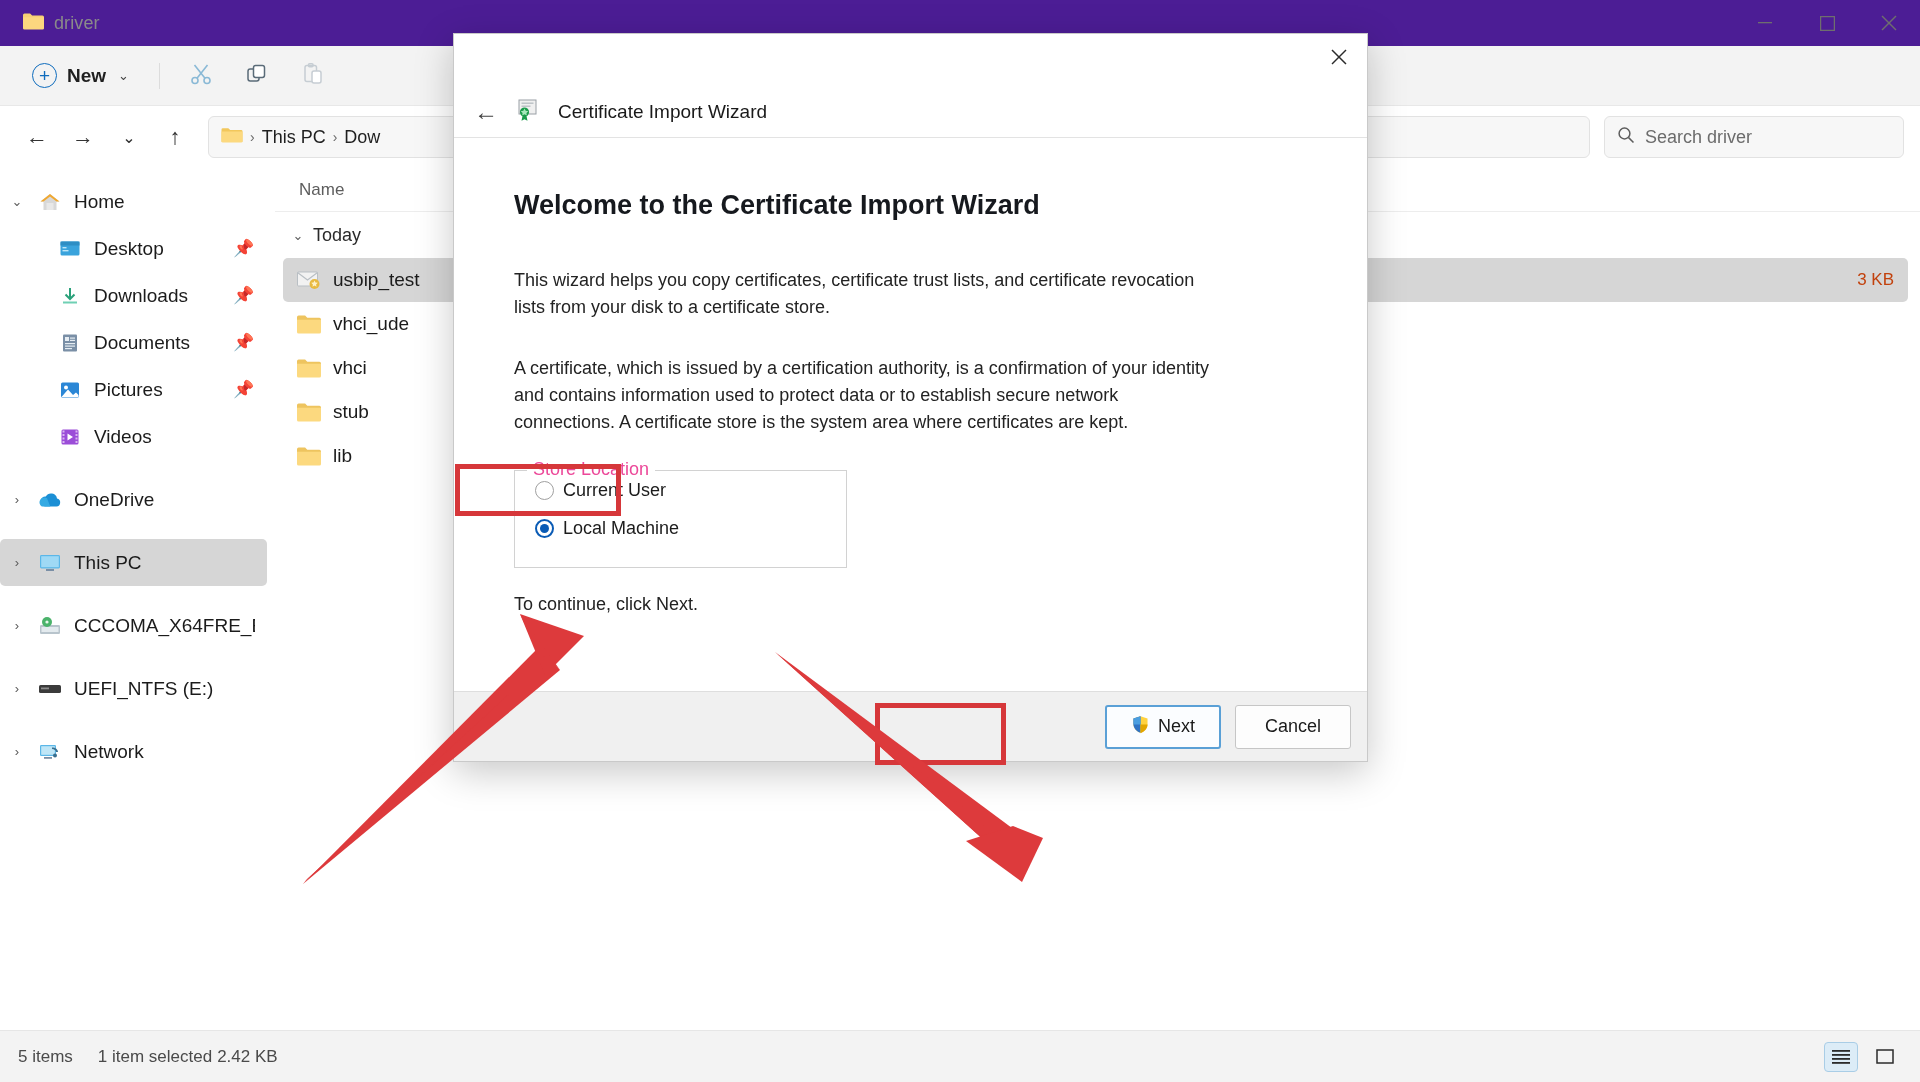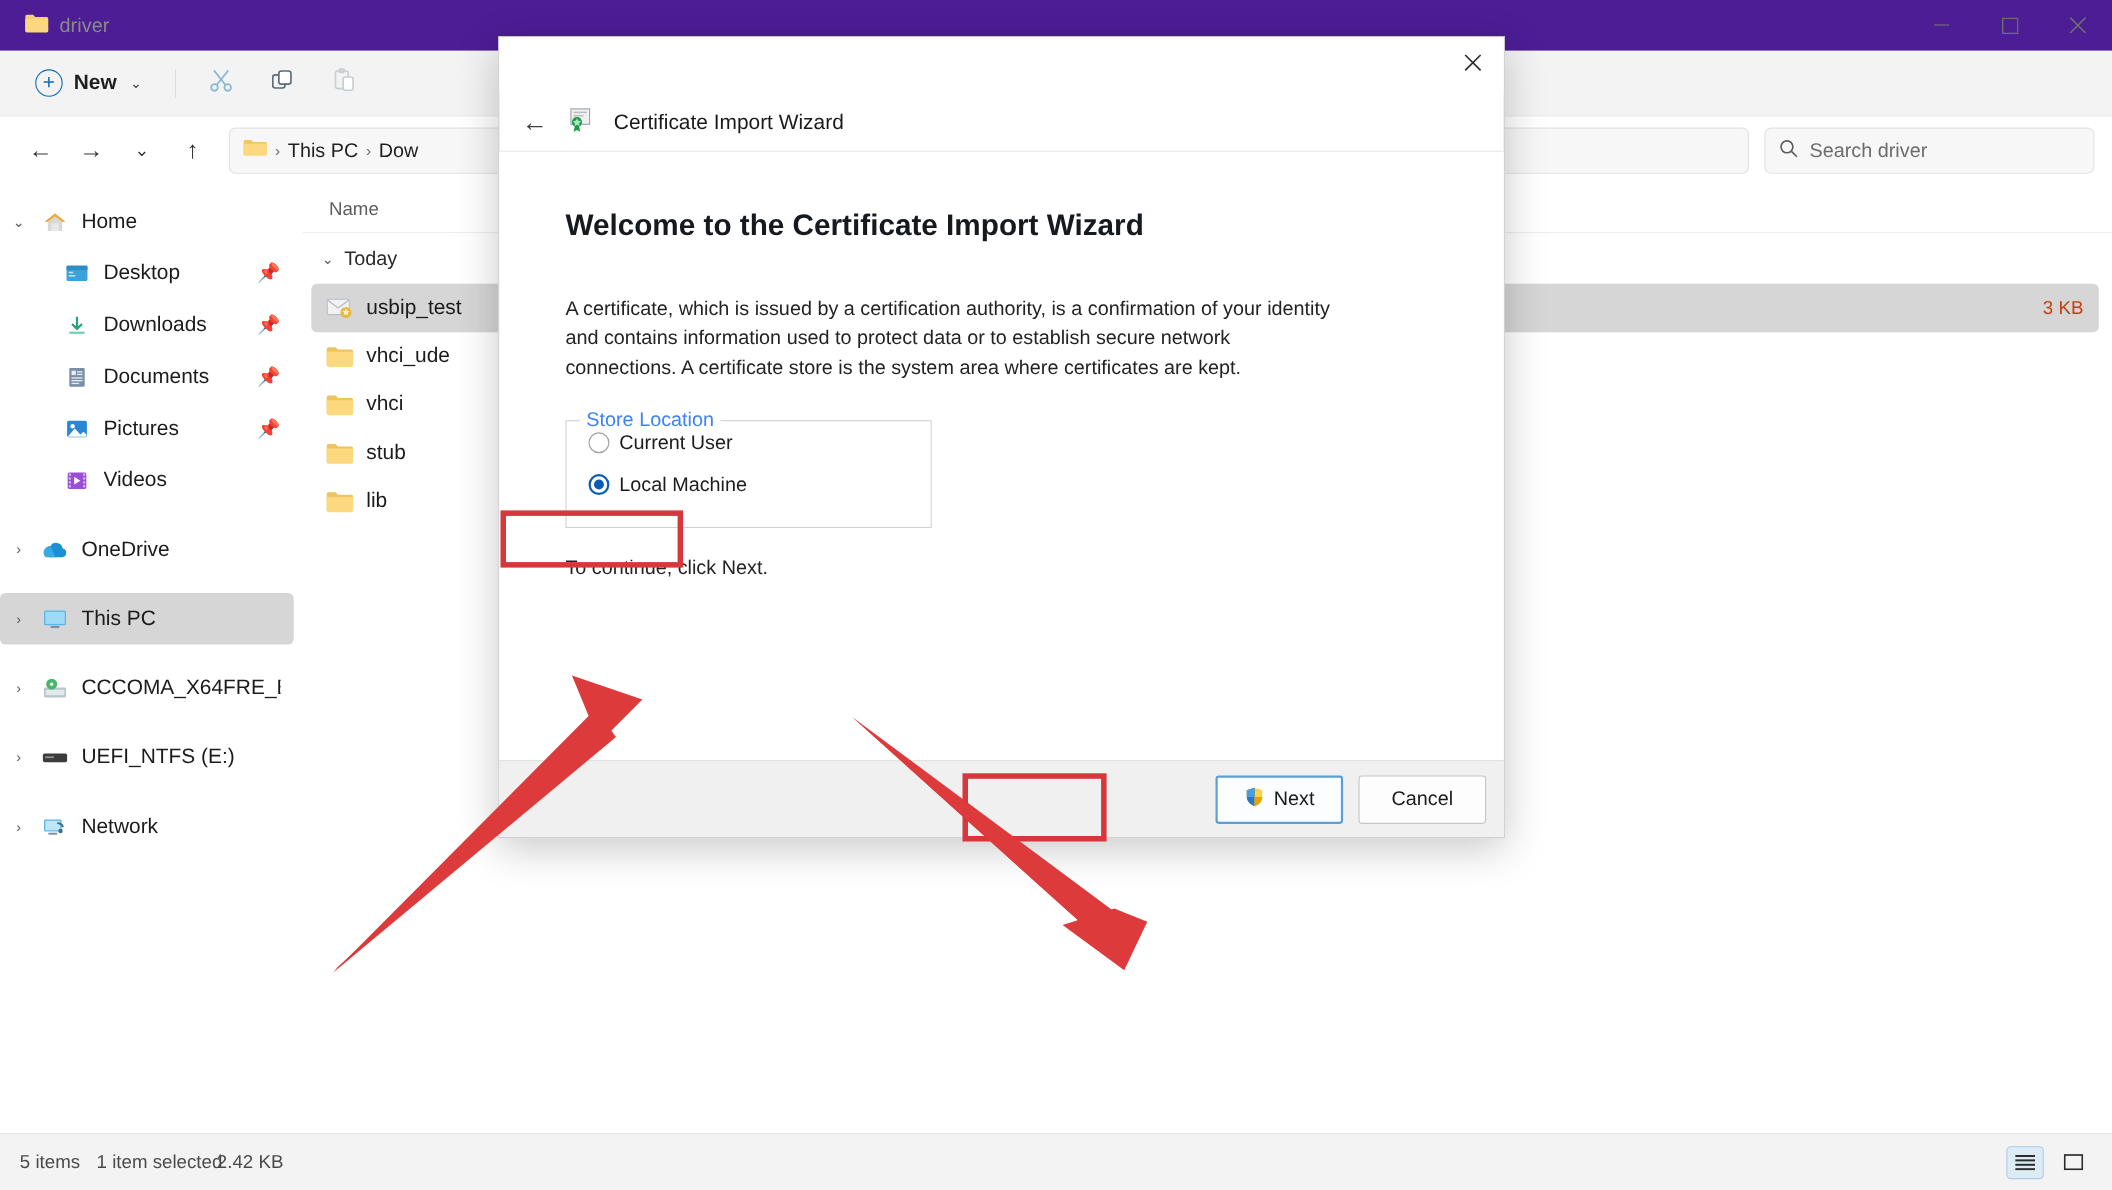--- a/index.html
+++ b/index.html
@@ -143,21 +143,21 @@
   .frow.selected { background: #d6d6d6; }
   .frow .ficon { width: 36px; flex: 0 0 36px; display:flex; align-items:center; justify-content:center; }
   .frow .fname { font-size: 19px; color: #1b1b1b; margin-left: 6px; }
   .frow .fsize { margin-left: auto; font-size: 17px; color: #c2410c; padding-right: 14px; }
 
   
   .statusbar {
     height: 52px; flex: 0 0 52px;
     background: #f3f3f3; border-top: 1px solid #e6e6e6;
     display: flex; align-items: center; padding: 0 18px;
-    gap: 15px;
+    gap: 25px;
   }
   .statusbar .stxt { font-size: 17px; color: #4a4a4a; }
   .viewtoggles { margin-left: auto; display: flex; gap: 10px; align-items: center; }
   .vbtn {
     width: 34px; height: 30px; border-radius: 4px;
     display: flex; align-items: center; justify-content: center;
   }
   .vbtn.active { background: #dcecf7; border: 1px solid #a9cde6; }
 
   
@@ -202,21 +202,21 @@
     font-size: 18px; color: #232323; line-height: 1.5;
     max-width: 700px; margin-bottom: 34px;
   }
   .groupbox {
     margin-top: 22px; width: 333px; height: 98px;
     border: 1px solid #d2d2d2; position: relative;
   }
   .groupbox .gb-legend {
     position: absolute; top: -12px; left: 12px;
     background: #fff; padding: 0 6px;
-    font-size: 18px; color: #3b82f6;
+    font-size: 18px; color: #ec4899;
   }
   .radiorow {
     display: flex; align-items: center; gap: 9px;
     padding-left: 20px; height: 38px;
   }
   .radio {
     width: 19px; height: 19px; border-radius: 50%;
     border: 1.6px solid #a0a0a0; background: #fff;
     display: flex; align-items: center; justify-content: center;
     flex: 0 0 19px;
@@ -606,20 +606,21 @@
         <circle cx="8.5" cy="14" r="4.6" fill="#1b9b4b"></circle>
         <path d="M8.5 10.4l1.2 2.4 2.6.4-1.9 1.8.45 2.6-2.35-1.25-2.35 1.25.45-2.6-1.9-1.8 2.6-.4z" fill="#a7e8bb"></path>
         <path d="M6.6 17.6l-1.1 5.2 3-1.6 3 1.6-1.1-5.2z" fill="#1b9b4b"></path>
       </svg>
     </span>
     <span class="wz-title">Certificate Import Wizard</span>
   </div>
 
   <div class="wz-content">
     <div class="wz-h1">Welcome to the Certificate Import Wizard</div>
+    <div class="wz-p">This wizard helps you copy certificates, certificate trust lists, and certificate revocation lists from your disk to a certificate store.</div>
     <div class="wz-p">A certificate, which is issued by a certification authority, is a confirmation of your identity and contains information used to protect data or to establish secure network connections. A certificate store is the system area where certificates are kept.</div>
 
     <div class="groupbox">
       <span class="gb-legend">Store Location</span>
       <div class="radiorow">
         <span class="radio"></span>
         <span class="rl">Current User</span>
       </div>
       <div class="radiorow">
         <span class="radio checked"></span>

